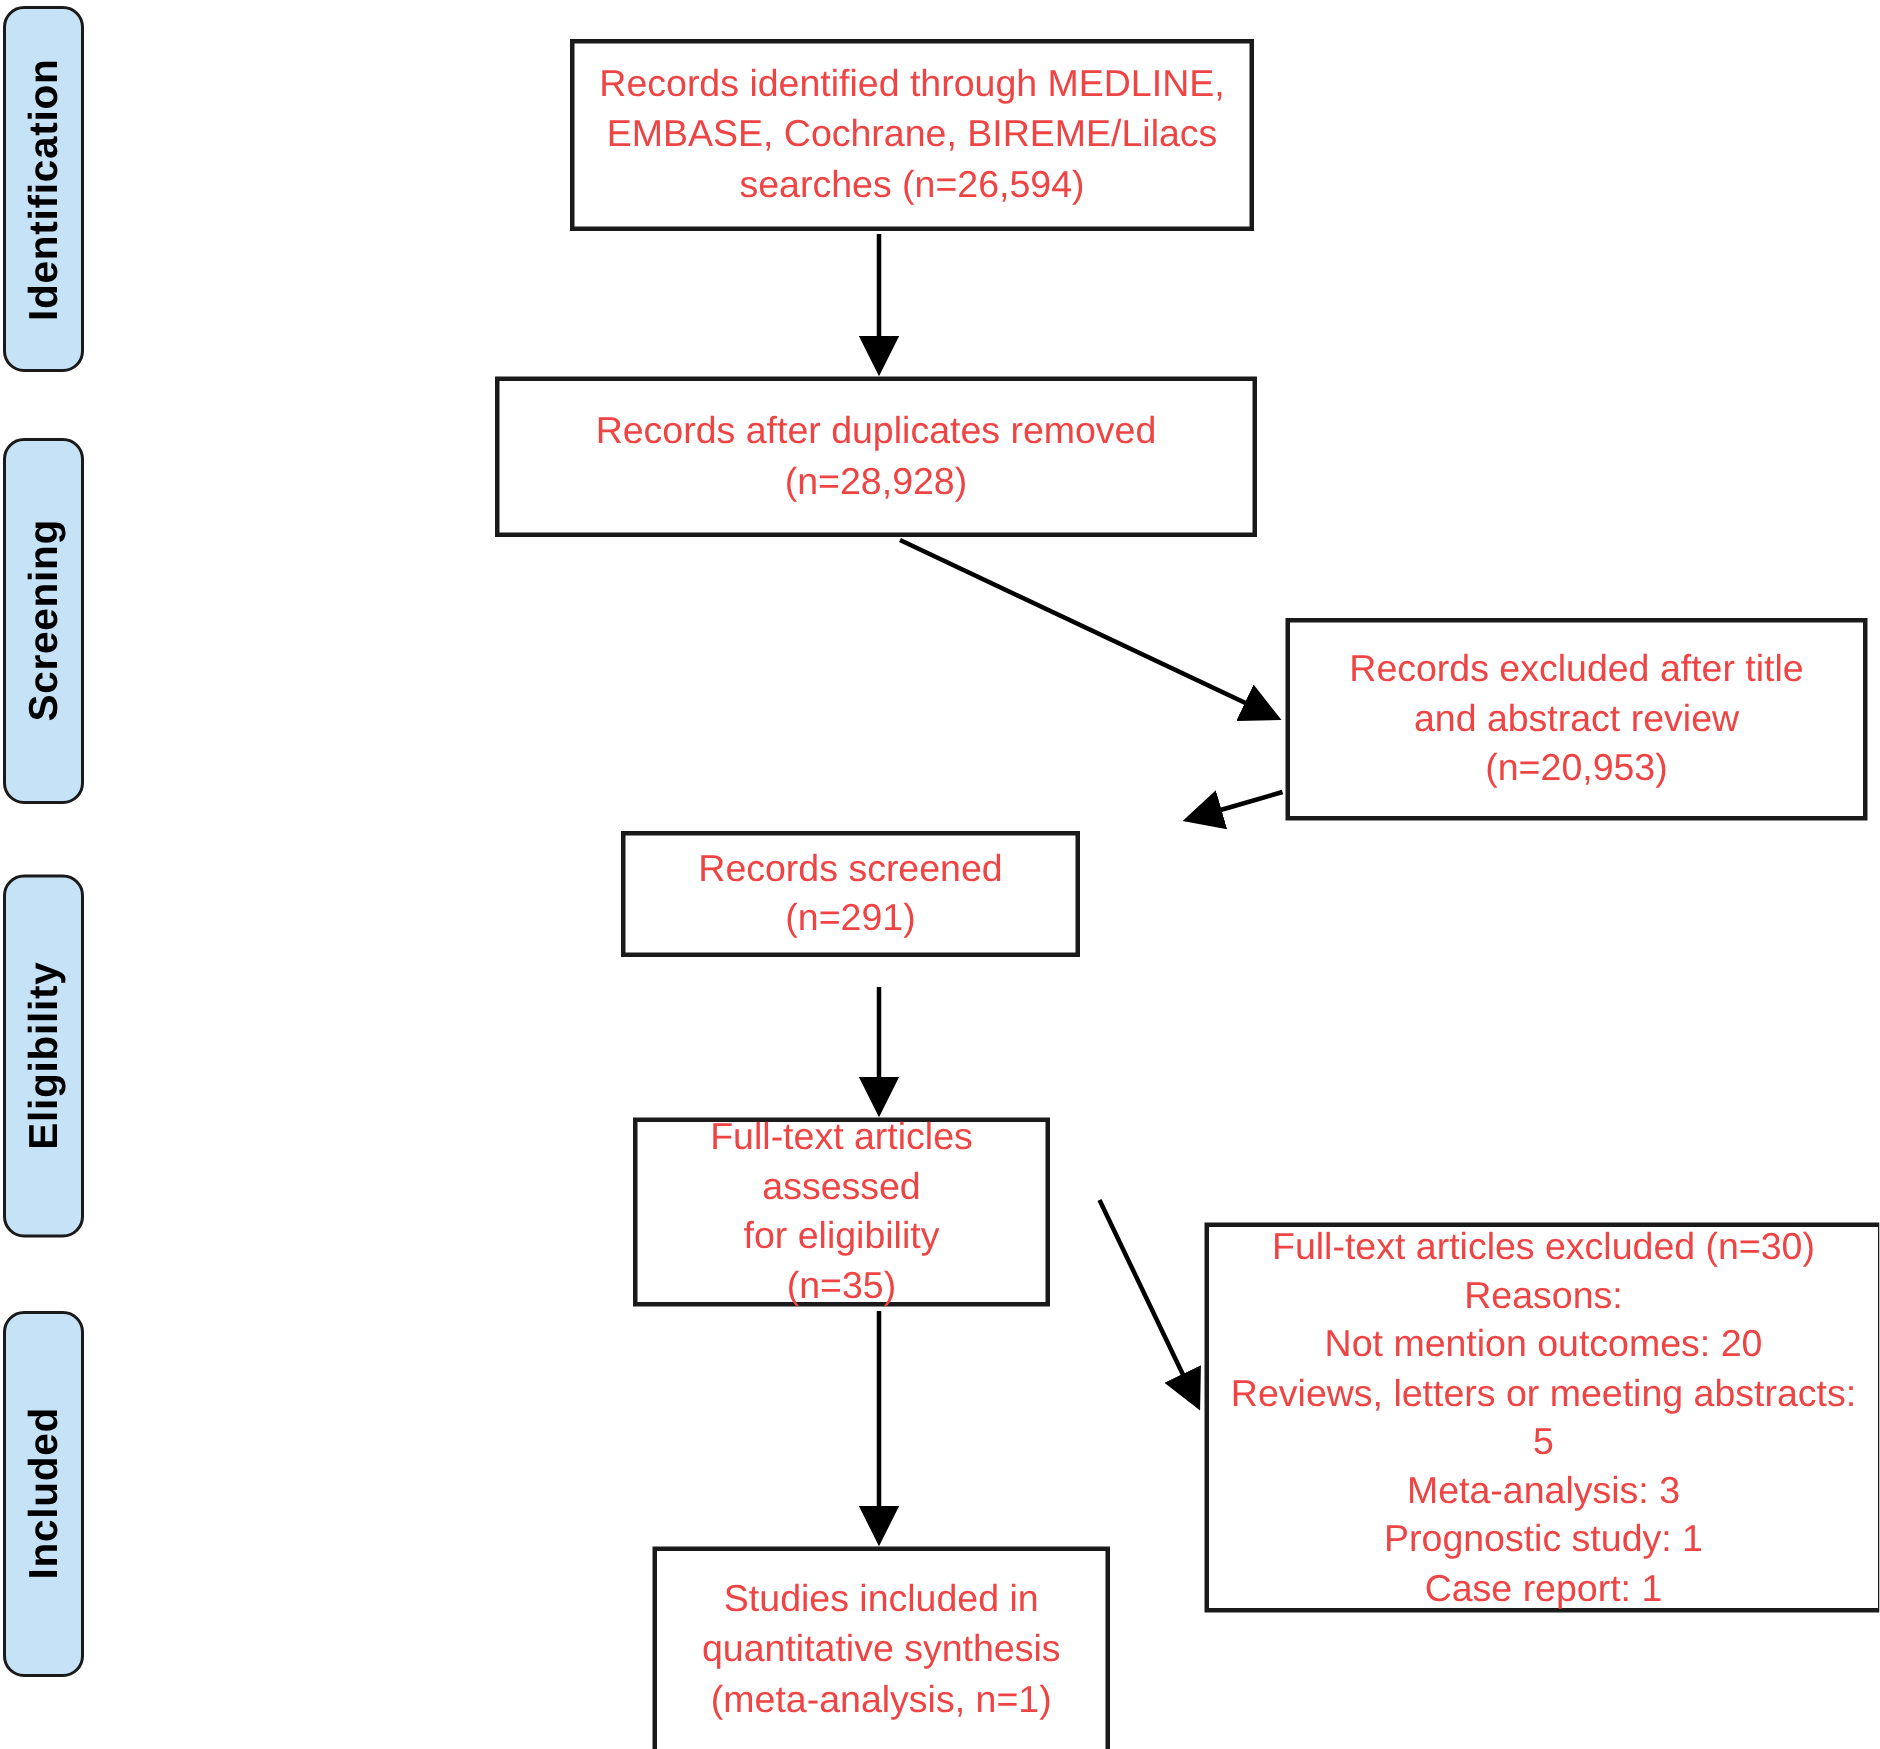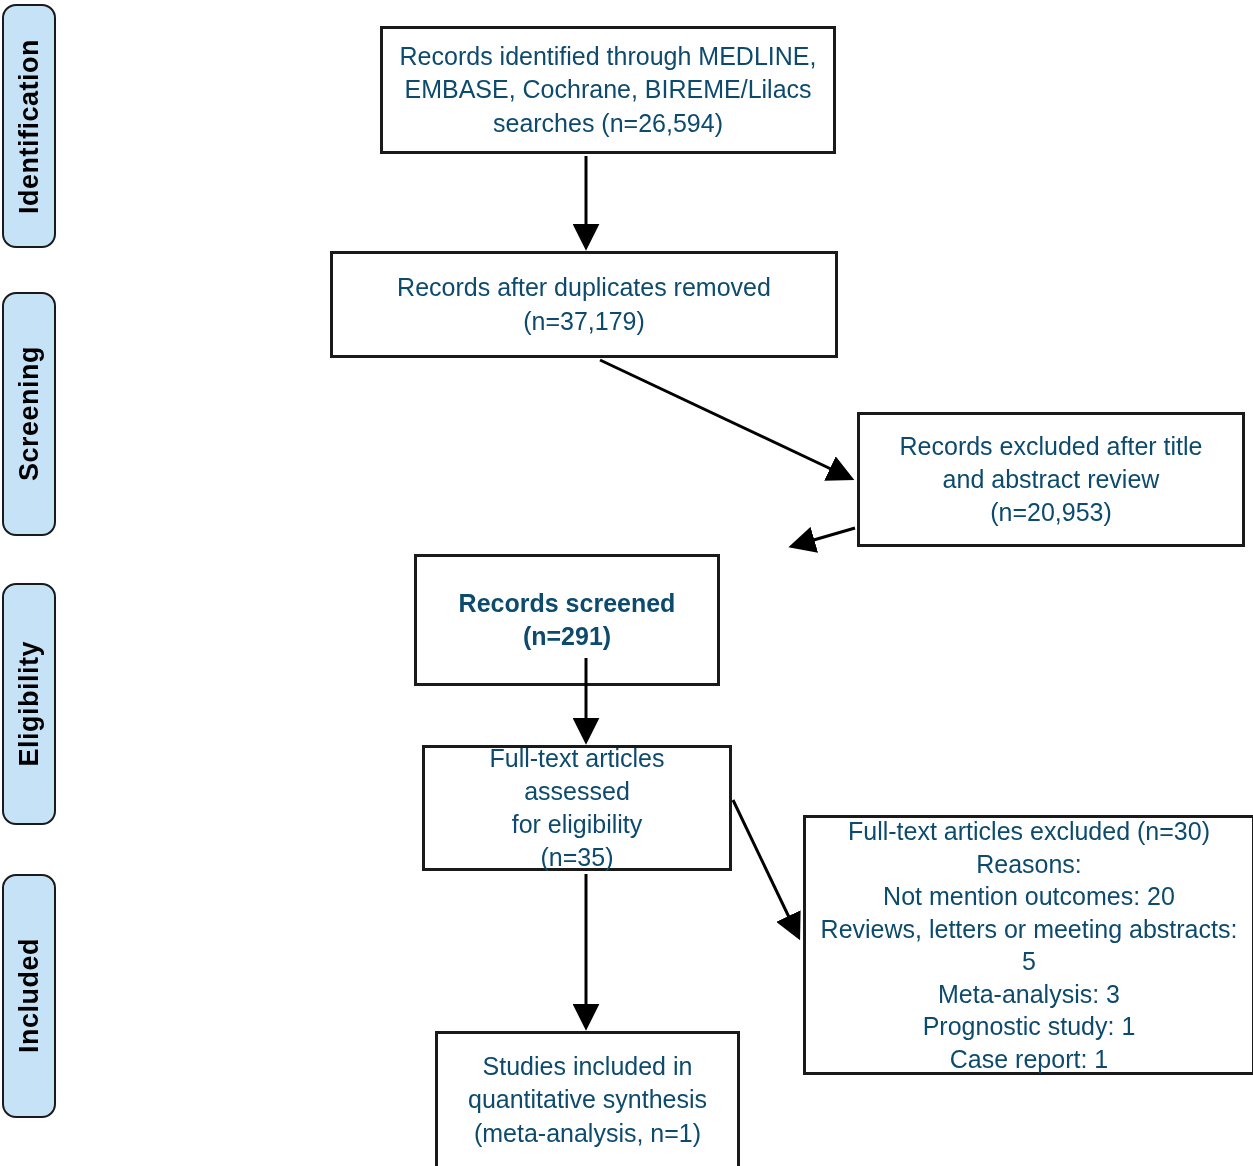--- a/index.html
+++ b/index.html
@@ -46,21 +46,21 @@
     box-sizing: border-box;
     display: flex;
     align-items: center;
     justify-content: center;
     text-align: center;
     padding: 6px 10px;
   }
   .node .node-text {
     font-size: 25px;
     line-height: 1.33;
-    color: #0c4a6e;
+    color: #ef4444;
     white-space: pre-line;
   }
   .node.dense .node-text {
     line-height: 1.30;
     font-size: 25px;
   }
   
   #arrows {
     position: absolute;
     left: 0;
@@ -92,35 +92,35 @@
   </div>
 
   <div class="node" style="left:380px; top:26px; width:456px; height:128px;">
     <span class="node-text">Records identified through MEDLINE,
 EMBASE, Cochrane, BIREME/Lilacs
 searches (n=26,594)</span>
   </div>
 
   <div class="node" style="left:330px; top:251px; width:508px; height:107px;">
     <span class="node-text">Records after duplicates removed
-(n=37,179)</span>
+(n=28,928)</span>
   </div>
 
   <div class="node" style="left:857px; top:412px; width:388px; height:135px;">
     <span class="node-text">Records excluded after title
 and abstract review
 (n=20,953)</span>
   </div>
 
-  <div class="node" style="left:414px; top:554px; width:306px; height:132px;font-weight:bold;">
+  <div class="node" style="left:414px; top:554px; width:306px; height:84px;">
     <span class="node-text">Records screened
 (n=291)</span>
   </div>
 
-  <div class="node" style="left:422px; top:745px; width:310px; height:126px;">
+  <div class="node" style="left:422px; top:745px; width:278px; height:126px;">
     <span class="node-text">Full-text articles assessed
 for eligibility
 (n=35)</span>
   </div>
 
   <div class="node dense" style="left:803px; top:815px; width:452px; height:260px;">
     <span class="node-text">Full-text articles excluded (n=30)
 Reasons:
 Not mention outcomes: 20
 Reviews, letters or meeting abstracts: 5

